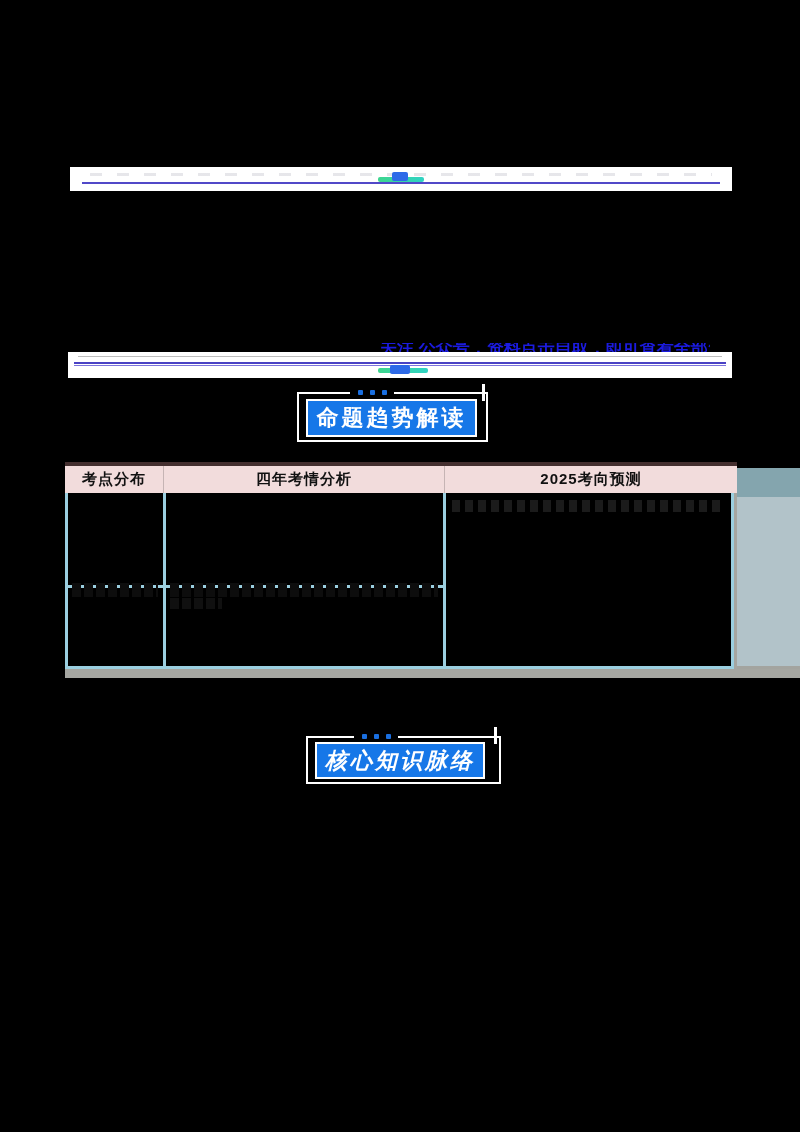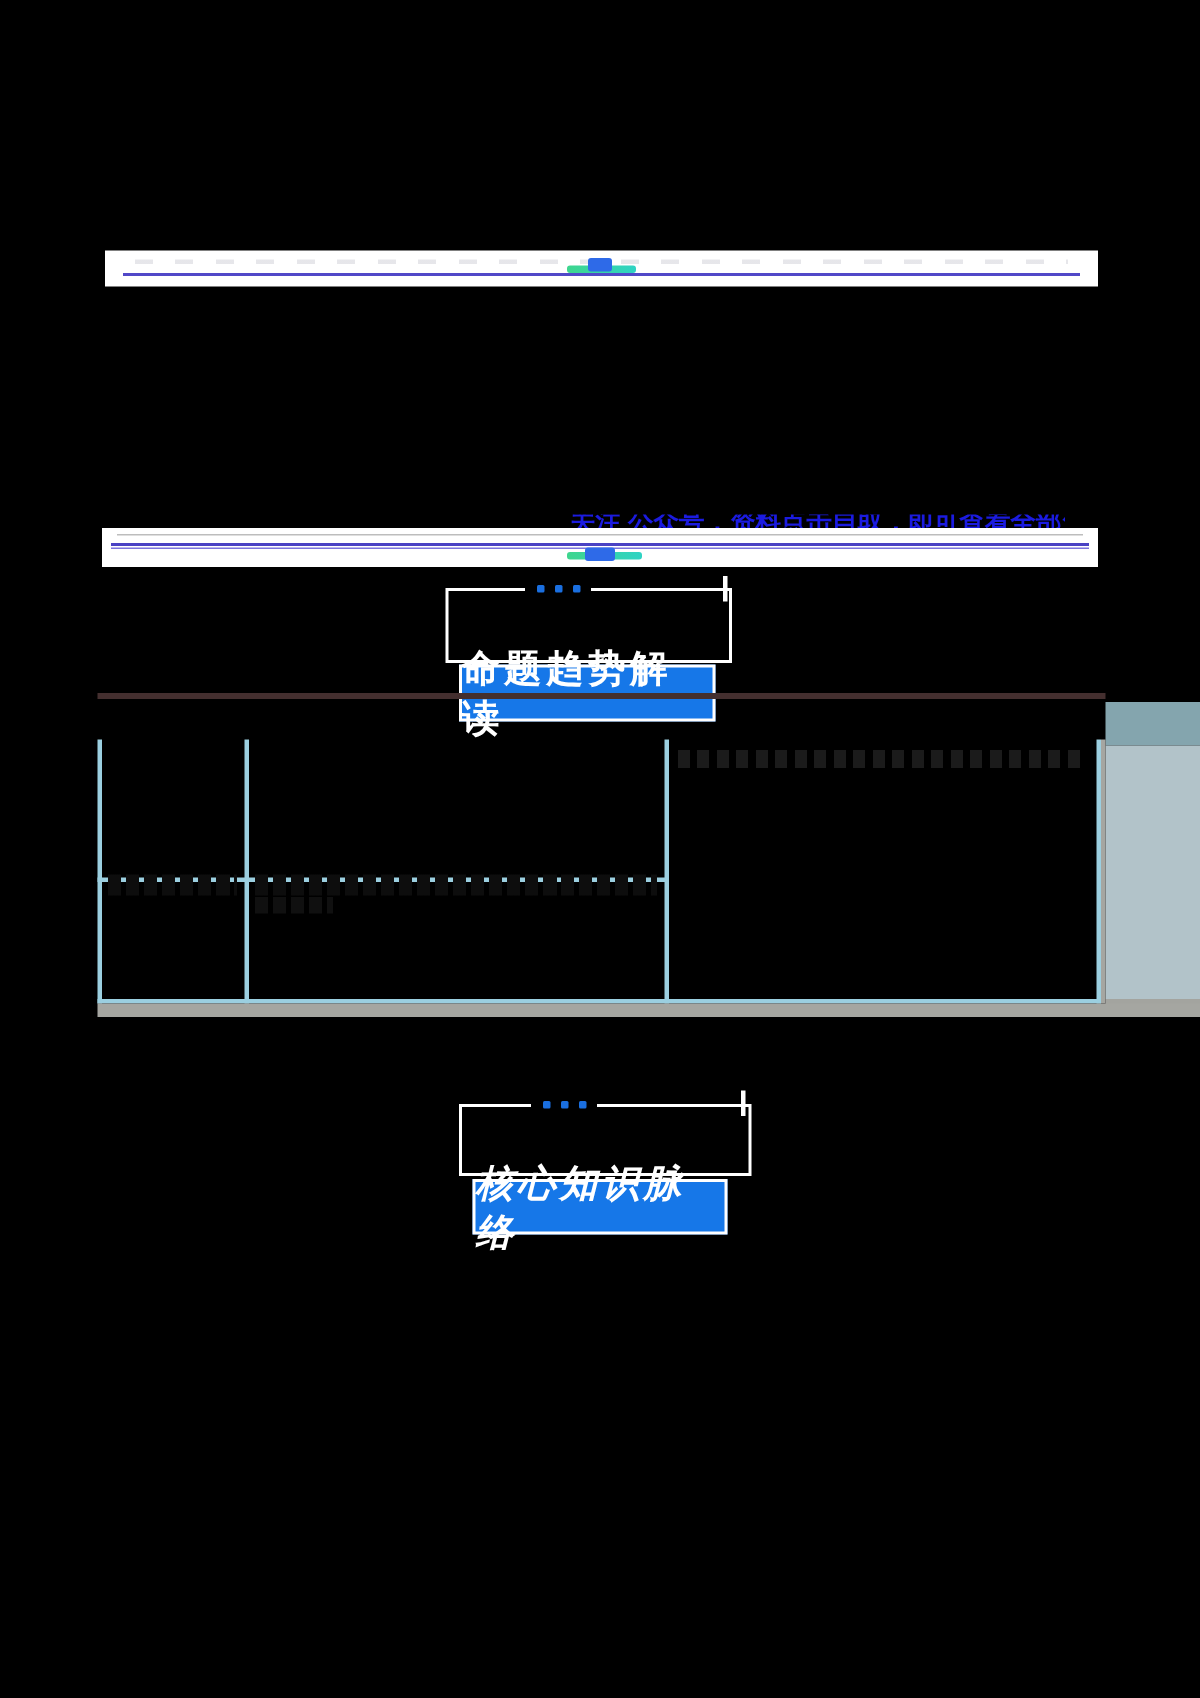--- a/index.html
+++ b/index.html
@@ -37,21 +37,21 @@
     color:#1b1be0;font-weight:bold;font-size:17px;letter-spacing:0px;
   }
 
   
   .badge-frame{border:2px solid #ffffff;background:transparent;}
   .badge-tick{width:3px;background:#ffffff;}
   .badge-dots{background:#000;display:flex;align-items:center;justify-content:center;gap:7px;}
   .badge-dots i{width:5px;height:5px;background:#1a6fe0;border-radius:1px;}
   .badge-box{
     background:#1677e8;border:2px solid #ffffff;display:flex;align-items:center;justify-content:center;
-    color:#ffffff;font-weight:bold;font-size:25px;letter-spacing:3px;margin-top:44px;
+    color:#ffffff;font-weight:bold;font-size:22px;letter-spacing:3px;
   }
   #trend-frame{left:297px;top:392px;width:187px;height:46px;}
   #trend-tick{left:482px;top:384px;height:17px;}
   #trend-dots{left:350px;top:386px;width:44px;height:12px;}
   #trend-box{left:306px;top:399px;width:167px;height:34px;}
   #core-frame{left:306px;top:736px;width:191px;height:44px;}
   #core-tick{left:494px;top:727px;height:17px;}
   #core-dots{left:354px;top:730px;width:44px;height:12px;}
   #core-box{left:315px;top:742px;width:166px;height:33px;font-style:italic;}
 
@@ -120,20 +120,25 @@
       <i></i>
       <i></i>
     </div>
   <div class="abs badge-box" id="trend-box">命题趋势解读</div>
 
   <div class="abs" id="panel-top"></div>
   <div class="abs" id="panel-body"></div>
   <div class="abs" id="panel-bottom"></div>
 
   <div class="abs" id="tbl-top-border"></div>
+  <div class="abs" id="tbl-header">
+    <div class="hcell">考点分布</div>
+    <div class="hcell">四年考情分析</div>
+    <div class="hcell">2025考向预测</div>
+  </div>
   <div class="abs grid-line" id="gl-left"></div>
   <div class="abs grid-line" id="gl-c1"></div>
   <div class="abs grid-line" id="gl-c2"></div>
   <div class="abs grid-line" id="gl-right"></div>
   <div class="abs grid-line" id="gl-rowdiv"></div>
   <div class="abs grid-line" id="gl-bottom"></div>
   <div class="abs" id="shadow-right"></div>
   <div class="abs" id="shadow-bottom"></div>
 
   <div class="abs" id="sil-row1-col3"></div>

